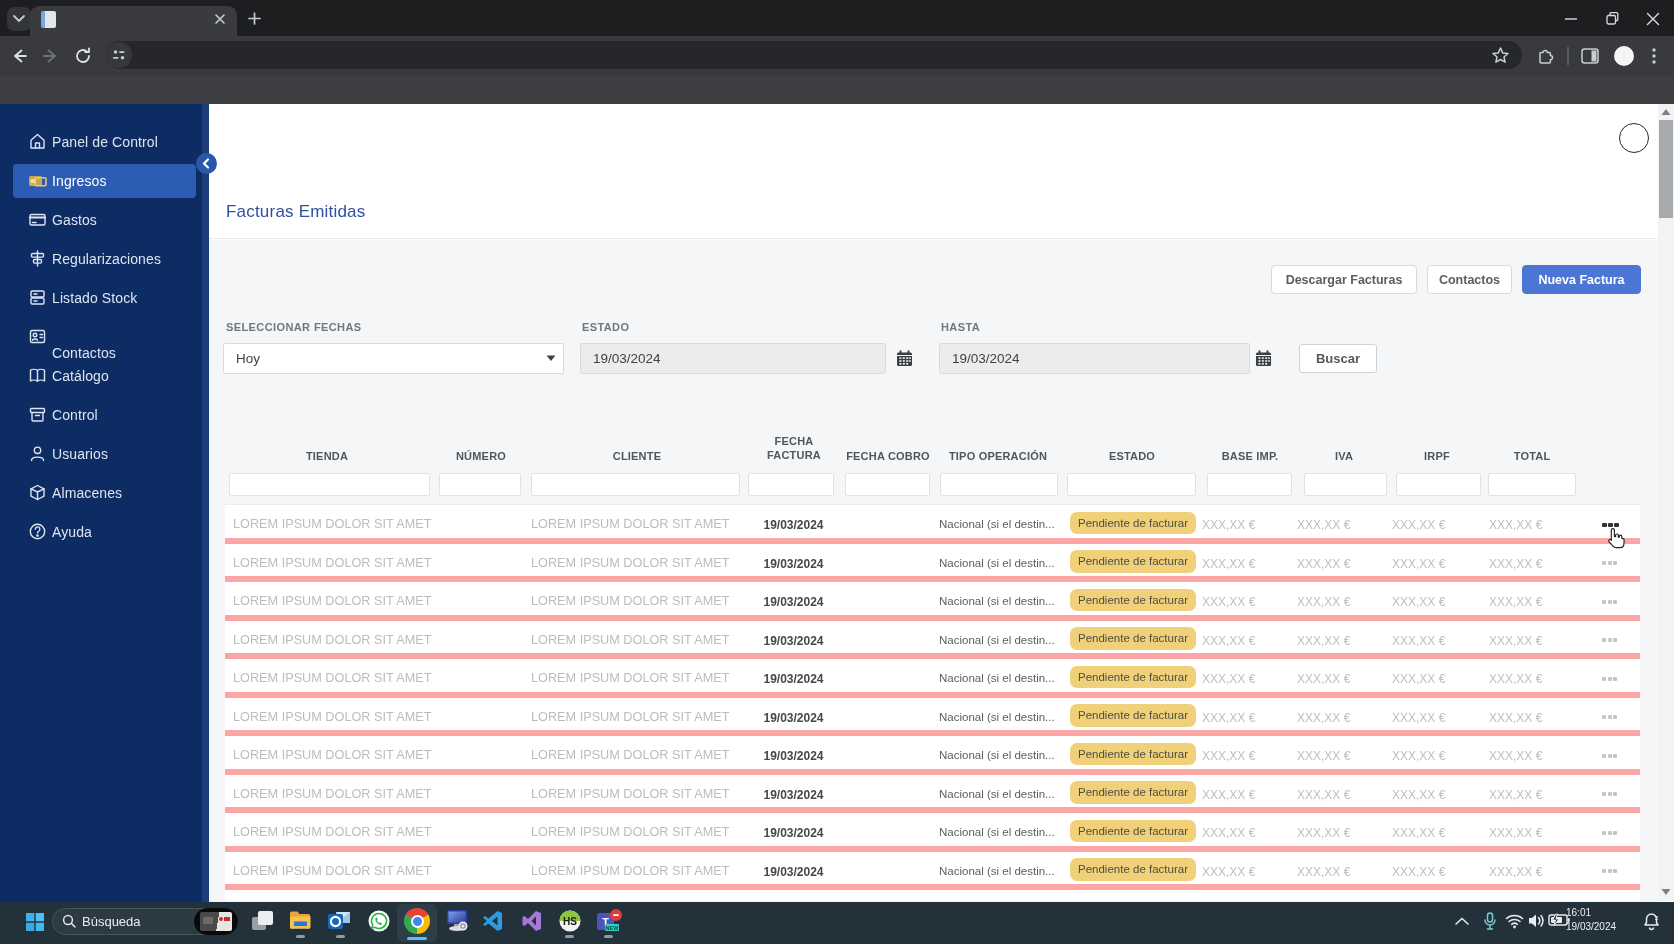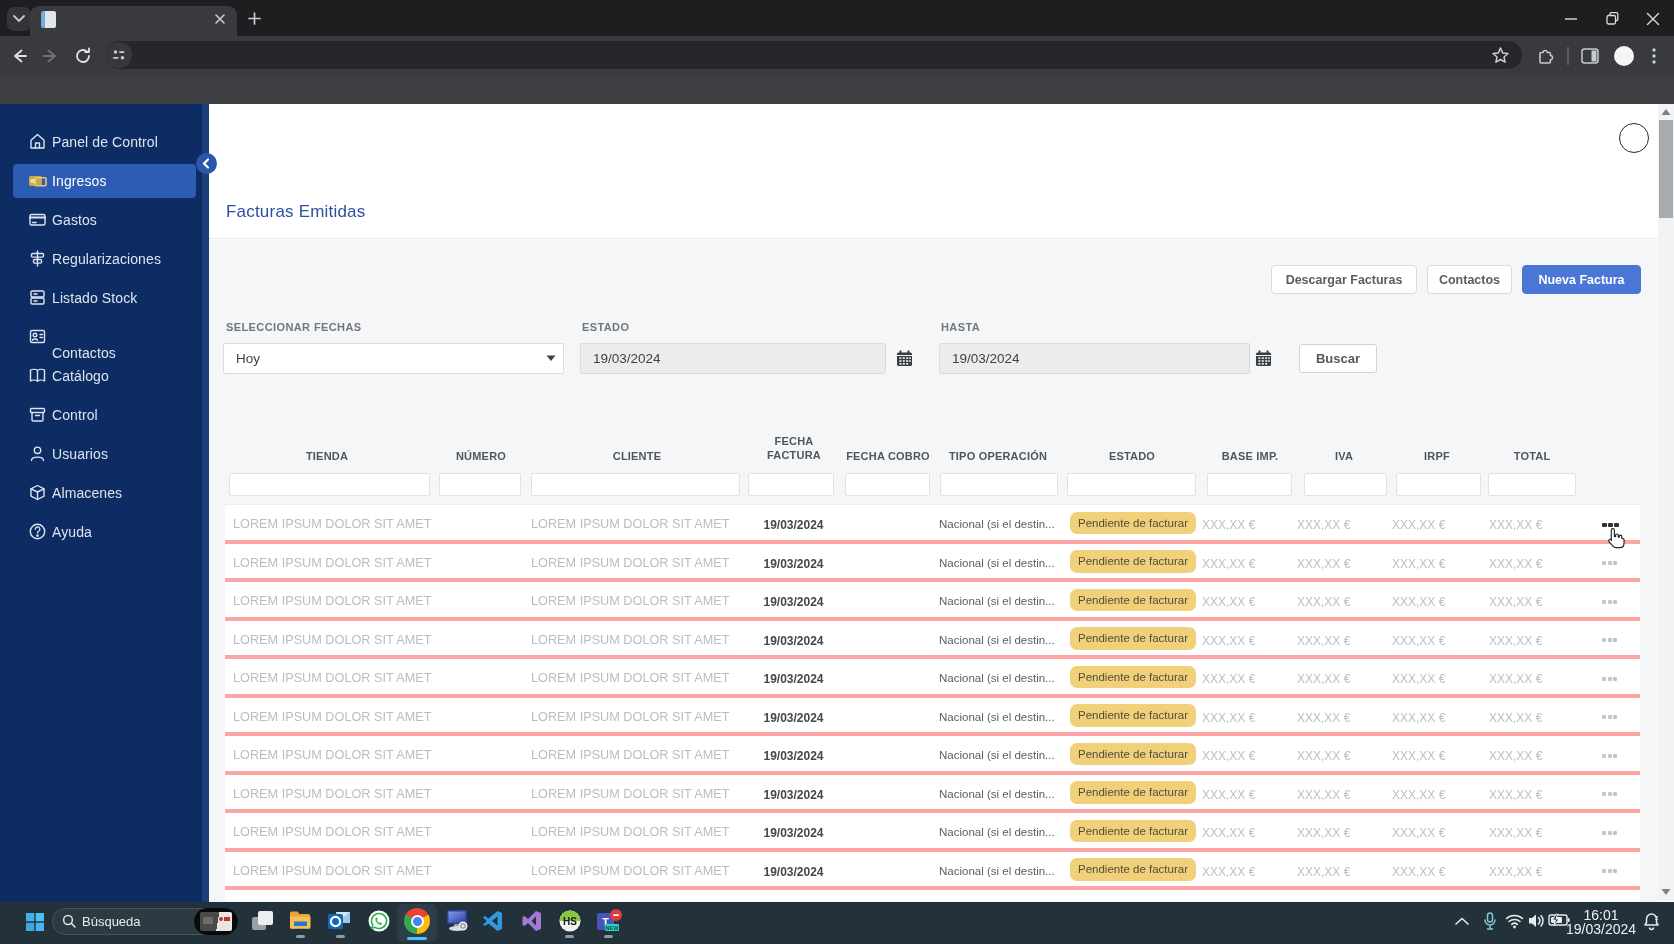--- a/index.html
+++ b/index.html
@@ -27,40 +27,40 @@
 #btn-nueva{background:#4b76d5;border-color:#4b76d5;color:#fff}
 
 .lbl{position:absolute;top:321px;font-size:11px;font-weight:bold;color:#72777c;letter-spacing:.4px}
 .fbox{position:absolute;top:343px;height:31px;background:#fff;border:1px solid #d9dcdf;border-radius:2px;font-size:13.5px;color:#3e4348}
 .fbox span{display:block;margin:7px 0 0 12px}
 .gbox{background:#ececec}
 
 .th{position:absolute;font-size:11px;font-weight:bold;color:#50565c;text-align:center;letter-spacing:.2px}
 .ti{position:absolute;top:473px;height:23px;background:#fff;border:1px solid #e0e3e5;border-radius:2px}
 #tbody{left:225px;top:504px;width:1415px;height:397px;background:#fff;border-top:1px solid #ebedef;overflow:hidden}
-.row{position:relative;width:100%;height:38.55px;border-bottom:4px solid #fca5a5}
+.row{position:relative;width:100%;height:38.55px;border-bottom:6px solid #fca5a5}
 .c1{position:absolute;left:8px;top:12px;font-size:12.7px;color:#babdc0}
 .c2{position:absolute;left:306px;top:12px;font-size:12.7px;color:#babdc0}
 .c3{position:absolute;left:516px;width:105px;top:13px;font-size:12px;font-weight:bold;color:#43484d;text-align:center}
 .c4{position:absolute;left:714px;top:13px;font-size:11.5px;color:#595f64}
 .badge{position:absolute;left:845px;top:6.5px;width:126px;height:22.5px;background:#f0d078;border-radius:7px;font-size:12px;color:#514d3f;text-align:center}
 .badge span{display:block;margin-top:5px;font-size:11.5px}
 .v{position:absolute;top:13px;font-size:12px;color:#bdc0c3;text-align:left;width:90px}
 .dots{position:absolute;left:1377px;top:17.5px;width:22px;font-size:0;line-height:0}
 .dots i{display:inline-block;width:4px;height:4px;border-radius:1px;background:#c3c6c9;margin-right:1.6px}
 .row1 .dots i{background:#2e3338;width:4.5px;height:4.5px}
 
 #sbar{left:1658px;top:104px;width:16px;height:797px;background:#f2f3f4}
 #sthumb{left:1659px;top:120px;width:14px;height:98px;background:#a8abad}
 
 #taskbar{left:0;top:902px;width:1674px;height:42px;background:#22313a}
 #searchpill{left:52px;top:908px;width:186px;height:27px;border-radius:14px;background:#2c3a42;border:1px solid #46565d}
 #busq{left:82px;top:914px;font-size:13px;color:#e8ecef}
 .rdash{position:absolute;top:935px;width:9px;height:3px;border-radius:1.5px;background:#8d9ba2}
-.trayt{position:absolute;font-size:14px;color:#eef1f3;text-align:center;width:70px}
+.trayt{position:absolute;font-size:10px;color:#eef1f3;text-align:left;width:70px}
 </style></head>
 <body>
 
 <div class="a" id="tabstrip"></div>
 <div class="a" id="tabsearch"></div>
 <svg class="a" style="left:12px;top:14px" width="14" height="10">
     <path d="M2 2 L7 7 L12 2" stroke="#c9ccd0" stroke-width="1.8" fill="none" stroke-linecap="round"></path>
   </svg>
 <div class="a" id="tab"></div>
 <div class="a" style="left:41px;top:11px;width:15px;height:17px;border-radius:2px;background:linear-gradient(90deg,#7aa7dc 0 4px,#e2e6ea 4px)"></div>

